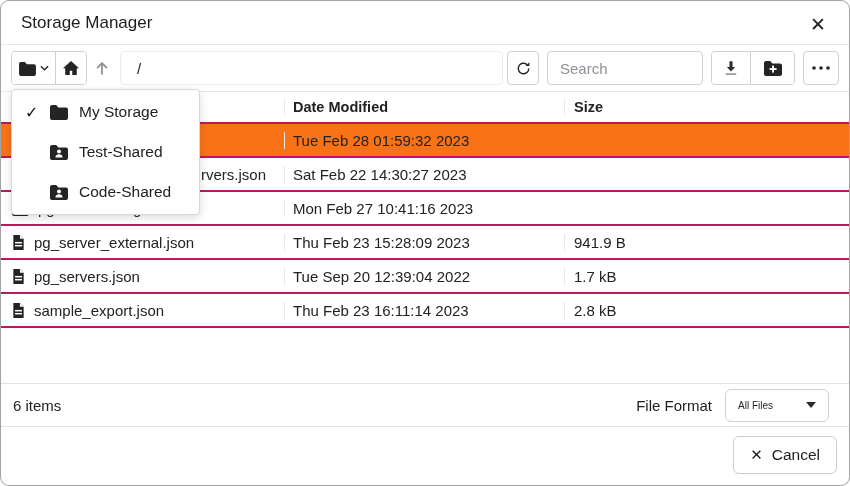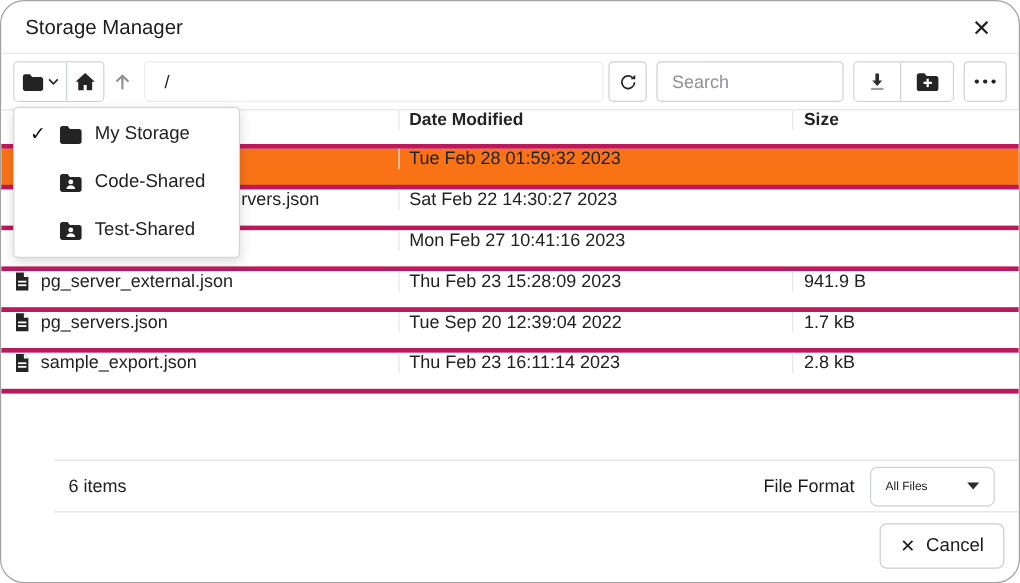--- a/index.html
+++ b/index.html
@@ -1,19 +1,19 @@
 <!DOCTYPE html>
 <html><head>
 <meta charset="utf-8">
 <style>
   html,body{margin:0;padding:0;background:#fff;}
   *{box-sizing:border-box;}
   .dialog{
     position:relative;width:850px;height:486px;background:#fff;
-    border:1.5px solid #a3a3a3;border-radius:20px;overflow:hidden;
+    border:1.5px solid #a3a3a3;border-radius:9px;overflow:hidden;
     font-family:"Liberation Sans","DejaVu Sans",sans-serif;color:#222;
   }
   
   .titlebar{position:absolute;top:0;left:0;right:0;height:44px;
     border-bottom:1px solid #e7e7e7;display:flex;align-items:center;padding:0 20px;}
   .title{font-size:17px;color:#1d1d1d;}
   .close-btn{position:absolute;right:18px;top:10px;width:26px;height:26px;
     display:flex;align-items:center;justify-content:center;font-size:19px;color:#222;cursor:pointer;}
   
   .toolbar{position:absolute;top:44px;left:0;right:0;height:46px;
@@ -27,39 +27,39 @@
   .path-box{flex:1;height:34px;border:1px solid #ebedef;border-radius:4px;margin-left:3px;
     display:flex;align-items:center;padding-left:16px;font-size:15px;color:#222;}
   .refresh-btn{width:32px;margin-left:4px;}
   .search-input{width:156px;height:34px;margin-left:8px;border:1px solid #ccd1d7;border-radius:4px;
     padding:16px 12px;font-size:15px;font-family:inherit;color:#222;outline:none;}
   .search-input::placeholder{color:#8e9297;}
   .grp2{margin-left:8px;}
   .more-btn{width:36px;margin-left:8px;}
   
   .grid{position:absolute;top:90px;left:0;right:0;}
-  .gr{display:flex;align-items:flex-start;height:34px;border-bottom:4px solid #be185d;font-size:15px;background:#fff;gap:48px;}
+  .gr{display:flex;align-items:center;height:34px;border-bottom:2px solid #be185d;font-size:15px;background:#fff;}
   .ghead{height:33px;border-top:1px solid #e7e7e7;font-weight:bold;font-size:14.5px;}
   .c-name{width:283px;display:flex;align-items:center;padding-left:10px;gap:8px;overflow:hidden;white-space:nowrap;}
   .c-date{width:280px;display:flex;align-items:center;padding-left:8px;border-left:1px solid #e7e7e7;}
   .c-size{flex:1;display:flex;align-items:center;padding-left:9px;border-left:1px solid #e7e7e7;}
   .gr.selected{background:#f97316;}
   .name-offset{margin-left:190px;}
   .ficon{flex:0 0 auto;display:flex;align-items:center;}
   
   .storage-menu{position:absolute;left:10px;top:88px;width:189px;background:#fff;
     border:1px solid #d6d6d6;border-radius:4px;box-shadow:0 3px 10px rgba(0,0,0,.14);
     z-index:10;padding:2px 0;}
   .menu-item{height:40px;display:flex;align-items:center;padding:0 10px 0 13px;font-size:15.5px;cursor:pointer;}
   .mi-check{width:24px;font-size:16px;color:#111;}
   .mi-icon{width:22px;display:flex;align-items:center;margin-right:8px;}
   
   .statusbar{position:absolute;top:382px;left:0;right:0;height:44px;
     border-top:1px solid #e2e2e2;border-bottom:1px solid #e2e2e2;
-    display:flex;align-items:center;padding:0 20px 0 12px;font-size:15px;margin-left:44px;}
+    display:flex;align-items:center;padding:0 20px 0 12px;font-size:15px;}
   .sb-spacer{flex:1;}
   .ff-label{margin-right:13px;color:#1d1d1d;}
   .ff-select{width:104px;height:33px;border:1px solid #ccd1d7;border-radius:6px;background:#fff;
     display:flex;align-items:center;justify-content:space-between;padding:0 12px;font-size:10px;cursor:pointer;}
   .caret-down{width:0;height:0;border-left:5px solid transparent;border-right:5px solid transparent;border-top:6px solid #2b2b2b;}
   
   .footer{position:absolute;bottom:0;left:0;right:0;height:60px;display:flex;align-items:center;justify-content:flex-end;padding-right:12px;}
   .cancel-btn{min-width:100px;height:38px;border:1px solid #c9ced4;border-radius:6px;background:#fff;
     display:flex;align-items:center;justify-content:center;gap:9px;font-size:15.5px;color:#1d1d1d;cursor:pointer;padding:0 16px;}
   .cancel-x{font-size:15px;}
@@ -240,32 +240,32 @@
     </div>
     <div class="menu-item">
       <span class="mi-check"></span>
       <span class="mi-icon">
         <svg width="20" height="16" viewBox="0 0 20 16">
             <path d="M1 3.2C1 2 1.9 1 3 1h4.3l2 2.4H17c1.1 0 2 .9 2 2v8.5c0 1.1-.9 2-2 2H3c-1.1 0-2-.9-2-2z" fill="#242424"></path>
             <circle cx="10" cy="7.6" r="2" fill="#fff"></circle>
             <path d="M6.4 13.4c0-1.9 1.7-3.1 3.6-3.1s3.6 1.2 3.6 3.1z" fill="#fff"></path>
           </svg>
       </span>
-      <span>Code-Shared</span>
+      <span>Test-Shared</span>
     </div>
     <div class="menu-item">
       <span class="mi-check"></span>
       <span class="mi-icon">
         <svg width="20" height="16" viewBox="0 0 20 16">
             <path d="M1 3.2C1 2 1.9 1 3 1h4.3l2 2.4H17c1.1 0 2 .9 2 2v8.5c0 1.1-.9 2-2 2H3c-1.1 0-2-.9-2-2z" fill="#242424"></path>
             <circle cx="10" cy="7.6" r="2" fill="#fff"></circle>
             <path d="M6.4 13.4c0-1.9 1.7-3.1 3.6-3.1s3.6 1.2 3.6 3.1z" fill="#fff"></path>
           </svg>
       </span>
-      <span>Test-Shared</span>
+      <span>Code-Shared</span>
     </div>
   </div>
 
   <div class="statusbar">
     <span>6 items</span>
     <span class="sb-spacer"></span>
     <span class="ff-label">File Format</span>
     <div class="ff-select">
       <span>All Files</span>
       <span class="caret-down"></span>

